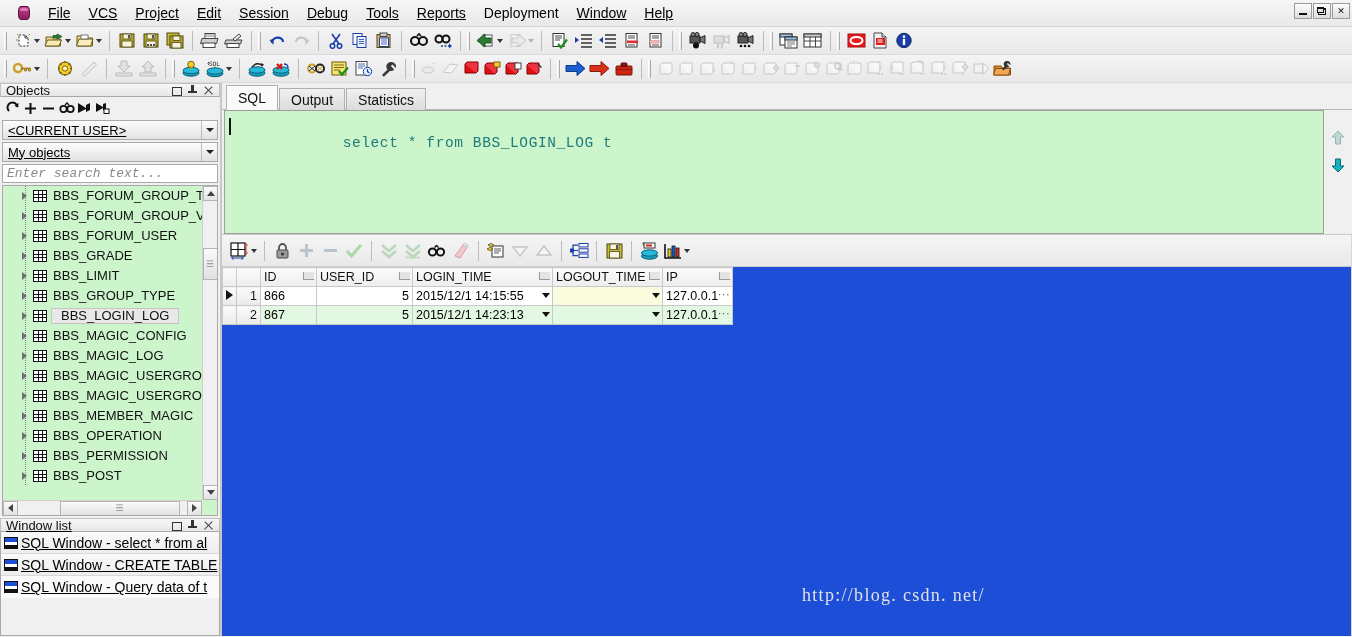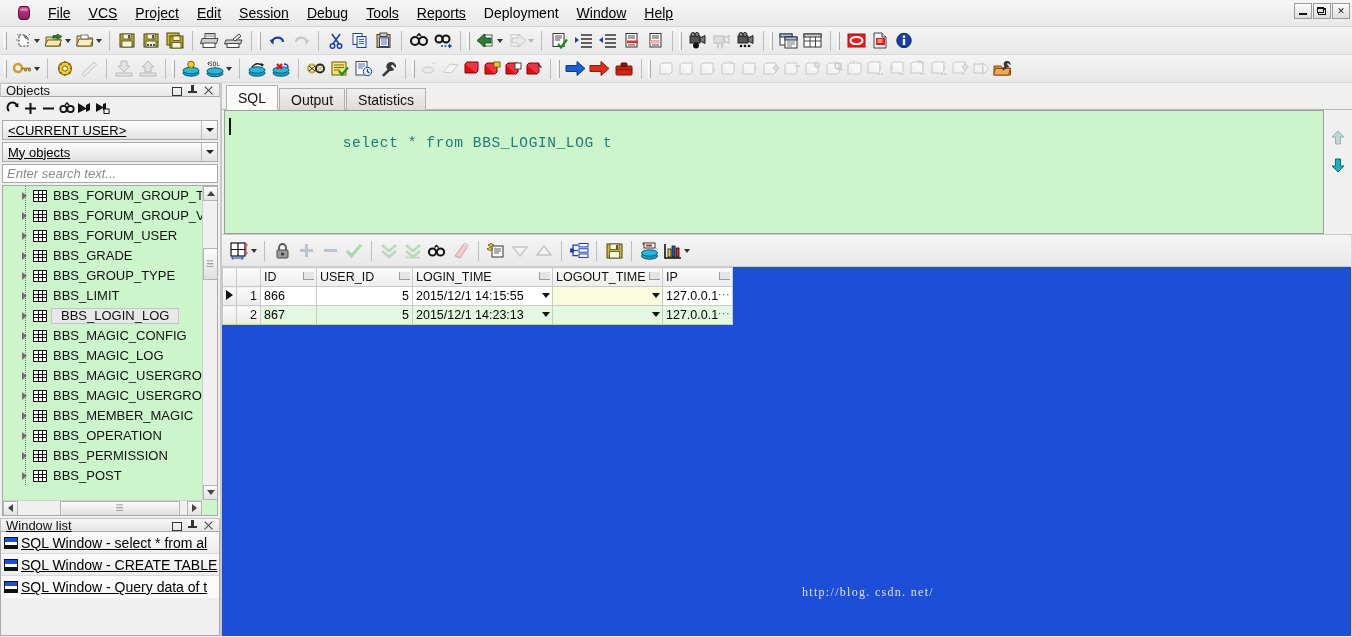--- a/index.html
+++ b/index.html
@@ -99,21 +99,21 @@
   .combo .cbtext { flex:1; white-space:nowrap; overflow:hidden;text-decoration:underline; }
   .combo .cbarrow {
     width:16px; height:18px; display:flex;align-items:center;justify-content:center;
     border-left:1px solid #bdbdbd;
   }
   .combo .cbarrow i { width:0;height:0;border-left:4px solid transparent;border-right:4px solid transparent;border-top:4px solid #222; display:block;}
 
   .searchbox {
     height: 19px; margin: 1px 2px 2px 2px; border:1px solid #a9a9a9; background:#fff;
     display:flex; align-items:center; padding-left:4px;
-    font-style: italic; color:#8a8a8a; font-size:13px;
+    font-style: italic; color:#8a8a8a; font-size:13px;font-family:Liberation Mono, monospace;
   }
 
   .treewrap {
     flex: 1; position: relative;
     border: 1px solid #a9a9a9; margin: 0 2px;
     background: #ccf5cc; overflow: hidden;
   }
   .tree { position:absolute; left:0; top:0; right:15px; bottom:15px; overflow:hidden; background:#ccf5cc; }
   .trow { height: 20px; display:flex; align-items:center; padding-left: 14px; white-space:nowrap; position:relative;}
   .trow .dotline{ position:absolute; left:22px; top:0; bottom:0; width:1px;
@@ -219,21 +219,21 @@
   td.num { text-align:right; }
   .cellcombo { position:relative; padding-right:14px !important; }
   .cellcombo .cbmark { position:absolute; right:2px; top:6px; width:0;height:0;
      border-left:4px solid transparent;border-right:4px solid transparent;border-top:5px solid #111;}
   .cellellip { position:relative; padding-right:14px !important; }
   .cellellip .elmark { position:absolute; right:2px; top:1px; color:#555; font-size:11px; letter-spacing:.5px;}
 
   .watermark {
     position:absolute; left:580px; top:318px;
     font-family:"Liberation Serif","DejaVu Serif",serif;
-    font-size:12px; color:#e2e2e2; letter-spacing:1.3px; white-space:nowrap;
+    font-size:18px; color:#e2e2e2; letter-spacing:1.3px; white-space:nowrap;
   }
   .vline-right { position:absolute; right:0; top:0; bottom:0; width:1px; background:#d8d8d8;}
 </style>
 </head>
 <body>
 
 <div id="app">
 
   <div class="menubar">
     <div class="app-icon">
@@ -967,29 +967,29 @@
               </span>
               <span class="tbico"></span>
               <span class="tlabel">BBS_GRADE</span>
             </div>
             <div class="trow">
               <span class="dotline"></span>
               <span class="tarrow">
                 <i></i>
               </span>
               <span class="tbico"></span>
+              <span class="tlabel">BBS_LIMIT</span>
+            </div>
+            <div class="trow">
+              <span class="dotline"></span>
+              <span class="tarrow">
+                <i></i>
+              </span>
+              <span class="tbico"></span>
               <span class="tlabel">BBS_GROUP_TYPE</span>
-            </div>
-            <div class="trow">
-              <span class="dotline"></span>
-              <span class="tarrow">
-                <i></i>
-              </span>
-              <span class="tbico"></span>
-              <span class="tlabel">BBS_LIMIT</span>
             </div>
             <div class="trow selected">
               <span class="dotline"></span>
               <span class="tarrow">
                 <i></i>
               </span>
               <span class="tbico"></span>
               <span class="tlabel">BBS_LOGIN_LOG</span>
             </div>
             <div class="trow">

